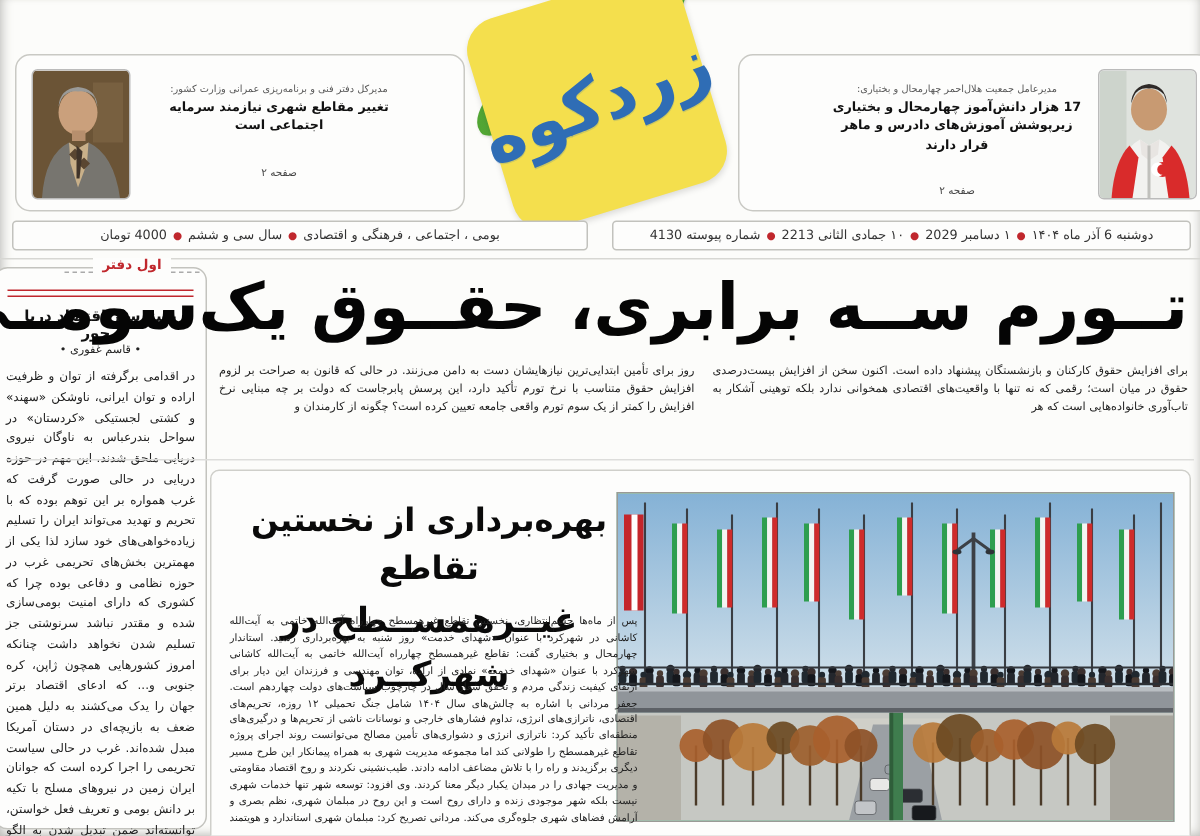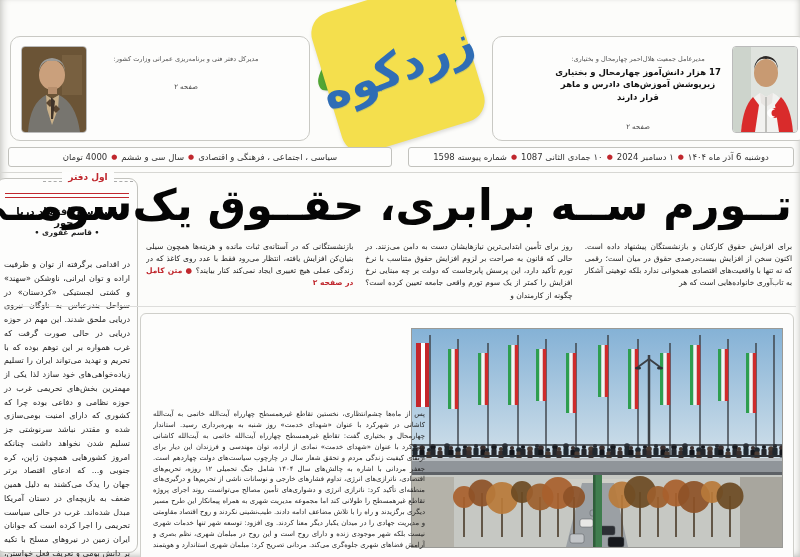--- a/index.html
+++ b/index.html
@@ -42,21 +42,21 @@
   .header-rule{position:absolute;left:0;top:172px;width:800px;border-top:1px solid #d7d7d3;}
   .mid-rule{position:absolute;left:4px;top:306px;width:792px;border-top:1px solid #dddddb;}
   
   #fp-col{position:absolute;right:662px;left:10px;top:178px;bottom:4px;width:126px;
           border:1px solid #c3c3be;border-radius:9px;background:#fdfdfc;padding:10px 7px 4px;}
   #fp-col .label-row{position:absolute;top:-7px;left:4px;right:4px;display:flex;align-items:flex-end;margin-left:42px;}
   #fp-col .label-row:before,#fp-col .label-row:after{content:"";flex:1;border-top:1px dashed #aaa;}
   #fp-col .label{background:#fdfdfc;color:#c0272d;font-size:9px;font-weight:bold;padding:0 6px;}
   #fp-col .red-rule{height:3px;border-top:1px solid #c0272d;border-bottom:1px solid #c0272d;margin:4px 1px 8px;}
   #fp-col h3{margin:0 0 0;font-size:10px;text-align:center;color:#111;}
-  #fp-col .byline{font-size:7.5px;text-align:center;color:#222;margin-bottom:21px;font-weight:bold;}
+  #fp-col .byline{font-size:7.5px;text-align:center;color:#222;margin-bottom:7px;}
   #fp-col .body{font-size:8px;line-height:1.72;color:#222;text-align:justify;}
   
   #lead-headline{position:absolute;left:146px;top:176px;width:646px;height:58px;
       font-size:43px;font-weight:900;color:#050505;text-align:center;white-space:nowrap;
       line-height:58px;letter-spacing:-1px;}
   #lead-cols{position:absolute;left:146px;top:241px;width:646px;height:62px;display:flex;
       flex-direction:row;gap:12px;overflow:hidden;}
   #lead-cols .col{flex:1;font-size:7.5px;line-height:1.62;color:#222;text-align:justify;}
   .more-ref{color:#c0272d;font-weight:bold;}
   
@@ -97,20 +97,21 @@
         <path d="M17 24 Q18 12 30 11 Q42 12 43 24 L41 18 Q36 13 30 14 Q23 13 19 19 Z" fill="#9a9a98"></path>
         <rect x="26" y="40" width="9" height="7" fill="#b78f6d"></rect>
         <path d="M6 85 Q8 56 24 48 L30 52 L37 48 Q54 56 58 85 Z" fill="#77756f"></path>
         <path d="M24 48 L30 52 L37 48 L36 62 L30 78 L25 62 Z" fill="#c9b089"></path>
         <path d="M28 52 L32 56 L28 60 L24 56 Z M34 58 L38 62 L34 66 L30 62 Z" fill="#5a4631"></path>
         <path d="M29 50 L33 54 L31 72 L29 72 Z" fill="#40342a"></path>
       </svg>
     </div>
     <div class="txt" style="left:90px;text-align:center;">
       <div class="kicker">مدیرکل دفتر فنی و برنامه‌ریزی عمرانی وزارت کشور:</div>
+      <div class="teaser-title">تغییر مقاطع شهری نیازمند سرمایه اجتماعی است</div>
       <div class="page-ref">صفحه ۲</div>
     </div>
   </div>
 
   <div class="teaser" style="left:492px;padding-left:16px;">
     <div class="photo" style="right:9px;">
       <svg width="64" height="85" viewBox="0 0 64 85">
         <rect width="64" height="85" fill="#dfe3de"></rect>
         <rect x="0" y="0" width="18" height="85" fill="#cdd4cc"></rect>
         <ellipse cx="33" cy="26" rx="12" ry="14" fill="#c89a72"></ellipse>
@@ -125,55 +126,51 @@
       </svg>
     </div>
     <div class="txt" style="right:84px;">
       <div class="kicker">مدیرعامل جمعیت هلال‌احمر چهارمحال و بختیاری:</div>
       <div class="teaser-title">17 هزار دانش‌آموز چهارمحال و بختیاری زیرپوشش آموزش‌های دادرس و ماهر قرار دارند</div>
       <div class="page-ref">صفحه ۲</div>
     </div>
   </div>
 
   <div class="strip" style="left:8px;width:382px;">
-      <span class="seg">سیاسی ، اجتماعی ، فرهنگی و اقتصادی</span>
+      <span class="seg">بومی ، اجتماعی ، فرهنگی و اقتصادی</span>
       <span class="bullet">●</span>
       <span class="seg">سال سی و ششم</span>
       <span class="bullet">●</span>
       <span class="seg">4000 تومان</span>
     </div>
   <div class="strip" style="left:408px;width:384px;">
       <span class="seg">دوشنبه 6 آذر ماه ۱۴۰۴</span>
       <span class="bullet">●</span>
-      <span class="seg">۱ دسامبر 2024</span>
+      <span class="seg">۱ دسامبر 2029</span>
       <span class="bullet">●</span>
-      <span class="seg">۱۰ جمادی الثانی 1087</span>
+      <span class="seg">۱۰ جمادی الثانی 2213</span>
       <span class="bullet">●</span>
-      <span class="seg">شماره پیوسته 1598</span>
+      <span class="seg">شماره پیوسته 4130</span>
     </div>
   <div class="header-rule"></div>
 
   <div id="fp-col">
     <div class="label-row">
       <span class="label">اول دفتر</span>
     </div>
     <div class="red-rule"></div>
     <h3>بسترساز اقتصاد دریا محور</h3>
     <div class="byline">• قاسم غفوری •</div>
     <div class="body">در اقدامی برگرفته از توان و ظرفیت اراده و توان ایرانی، ناوشکن «سهند» و کشتی لجستیکی «کردستان» در سواحل بندرعباس به ناوگان نیروی دریایی ملحق شدند. این مهم در حوزه دریایی در حالی صورت گرفت که غرب همواره بر این توهم بوده که با تحریم و تهدید می‌تواند ایران را تسلیم زیاده‌خواهی‌های خود سازد لذا یکی از مهمترین بخش‌های تحریمی غرب در حوزه نظامی و دفاعی بوده چرا که کشوری که دارای امنیت بومی‌سازی شده و مقتدر نباشد سرنوشتی جز تسلیم شدن نخواهد داشت چنانکه امروز کشورهایی همچون ژاپن، کره جنوبی و... که ادعای اقتصاد برتر جهان را یدک می‌کشند به دلیل همین ضعف به بازیچه‌ای در دستان آمریکا مبدل شده‌اند. غرب در حالی سیاست تحریمی را اجرا کرده است که جوانان ایران زمین در نیروهای مسلح با تکیه بر دانش بومی و تعریف فعل خواستن، توانسته‌اند ضمن تبدیل شدن به الگو شکست‌ناپذیری تحریم‌ها، اقتدار و پایداری ایران را رقم زنند که جهانیان را به حیرت</div>
   </div>
 
   <div id="lead-headline">تــورم ســه برابری، حقــوق یک‌سومــی</div>
   <div id="lead-cols">
     <div class="col">برای افزایش حقوق کارکنان و بازنشستگان پیشنهاد داده است. اکنون سخن از افزایش بیست‌درصدی حقوق در میان است؛ رقمی که نه تنها با واقعیت‌های اقتصادی همخوانی ندارد بلکه توهینی آشکار به تاب‌آوری خانواده‌هایی است که هر</div>
     <div class="col">روز برای تأمین ابتدایی‌ترین نیازهایشان دست به دامن می‌زنند. در حالی که قانون به صراحت بر لزوم افزایش حقوق متناسب با نرخ تورم تأکید دارد، این پرسش پابرجاست که دولت بر چه مبنایی نرخ افزایش را کمتر از یک سوم تورم واقعی جامعه تعیین کرده است؟ چگونه از کارمندان و</div>
-    <div class="col">
-      <span>بازنشستگانی که در آستانه‌ی ثبات مانده و هزینه‌ها همچون سیلی بنیان‌کن افزایش یافته، انتظار می‌رود فقط با عدد روی کاغذ که در زندگی عملی هیچ تغییری ایجاد نمی‌کند کنار بیایند؟ </span>
-      <span class="more-ref">● متن کامل در صفحه ۲</span>
-    </div>
   </div>
   <div class="mid-rule"></div>
 
   <div id="story2">
     <div class="photo">
       <svg id="bridge-svg" width="370" height="218" viewBox="0 0 370 218">
         <defs>
           <linearGradient id="sky" x1="0" y1="0" x2="0" y2="1">
             <stop offset="0" stop-color="#85b2d6"></stop>
               <stop offset="1" stop-color="#d9e5ec"></stop>
@@ -409,16 +406,20 @@
             <rect x="367.4" y="120.5" width="5.2" height="8" rx="1.5" fill="#15171c"></rect>
           </g>
 
         <line x1="0" y1="116" x2="370" y2="116" stroke="#33373c" stroke-width="1.4"></line>
         <line x1="0" y1="127" x2="370" y2="127" stroke="#2c3035" stroke-width="1.8"></line>
         <rect x="0" y="129" width="370" height="17" fill="#90959a"></rect>
         <rect x="0" y="143" width="370" height="3" fill="#5d6166"></rect>
         <rect x="0" y="129" width="370" height="3" fill="#b9bec2"></rect>
       </svg>
     </div>
+    <div class="head">
+      <span class="l1">بهره‌برداری از نخستین تقاطع</span>
+      <span class="l2">غیــرهمســطح در شهرکــرد</span>
+    </div>
     <div class="body">پس از ماه‌ها چشم‌انتظاری، نخستین تقاطع غیرهمسطح چهارراه آیت‌الله خاتمی به آیت‌الله کاشانی در شهرکرد با عنوان «شهدای خدمت» روز شنبه به بهره‌برداری رسید. استاندار چهارمحال و بختیاری گفت: تقاطع غیرهمسطح چهارراه آیت‌الله خاتمی به آیت‌الله کاشانی شهرکرد با عنوان «شهدای خدمت» نمادی از اراده، توان مهندسی و فرزندان این دیار برای ارتقای کیفیت زندگی مردم و تحقق شعار سال در چارچوب سیاست‌های دولت چهاردهم است. جعفر مردانی با اشاره به چالش‌های سال ۱۴۰۴ شامل جنگ تحمیلی ۱۲ روزه، تحریم‌های اقتصادی، ناترازی‌های انرژی، تداوم فشارهای خارجی و نوسانات ناشی از تحریم‌ها و درگیری‌های منطقه‌ای تأکید کرد: ناترازی انرژی و دشواری‌های تأمین مصالح می‌توانست روند اجرای پروژه تقاطع غیرهمسطح را طولانی کند اما مجموعه مدیریت شهری به همراه پیمانکار این طرح مسیر دیگری برگزیدند و راه را با تلاش مضاعف ادامه دادند. طیب‌نشینی نکردند و روح اقتصاد مقاومتی و مدیریت جهادی را در میدان یکبار دیگر معنا کردند. وی افزود: توسعه شهر تنها خدمات شهری نیست بلکه شهر موجودی زنده و دارای روح است و این روح در مبلمان شهری، نظم بصری و آرامش فضاهای شهری جلوه‌گری می‌کند. مردانی تصریح کرد: مبلمان شهری استاندارد و هویتمند تأثیر مستقیم بر نشاط اجتماعی و کاهش تنش‌های رفتاری دارد و پروژه تقاطع غیرهمسطح با نورپردازی فاخر و فضاسازی دقیق پیرامونی نویدبخش نگرشی نوین بر مدیریت شهری شهرکرد است. وی یادآور شد: شهرکرد از سطح رفع نیازهای حداقلی عبور کرده و به سمت‌وسوی حس شهری در شأن مردم نجیب این دیار حرکت کرده است.</div>
   </div>
 
 </div>
 
 </body></html>

